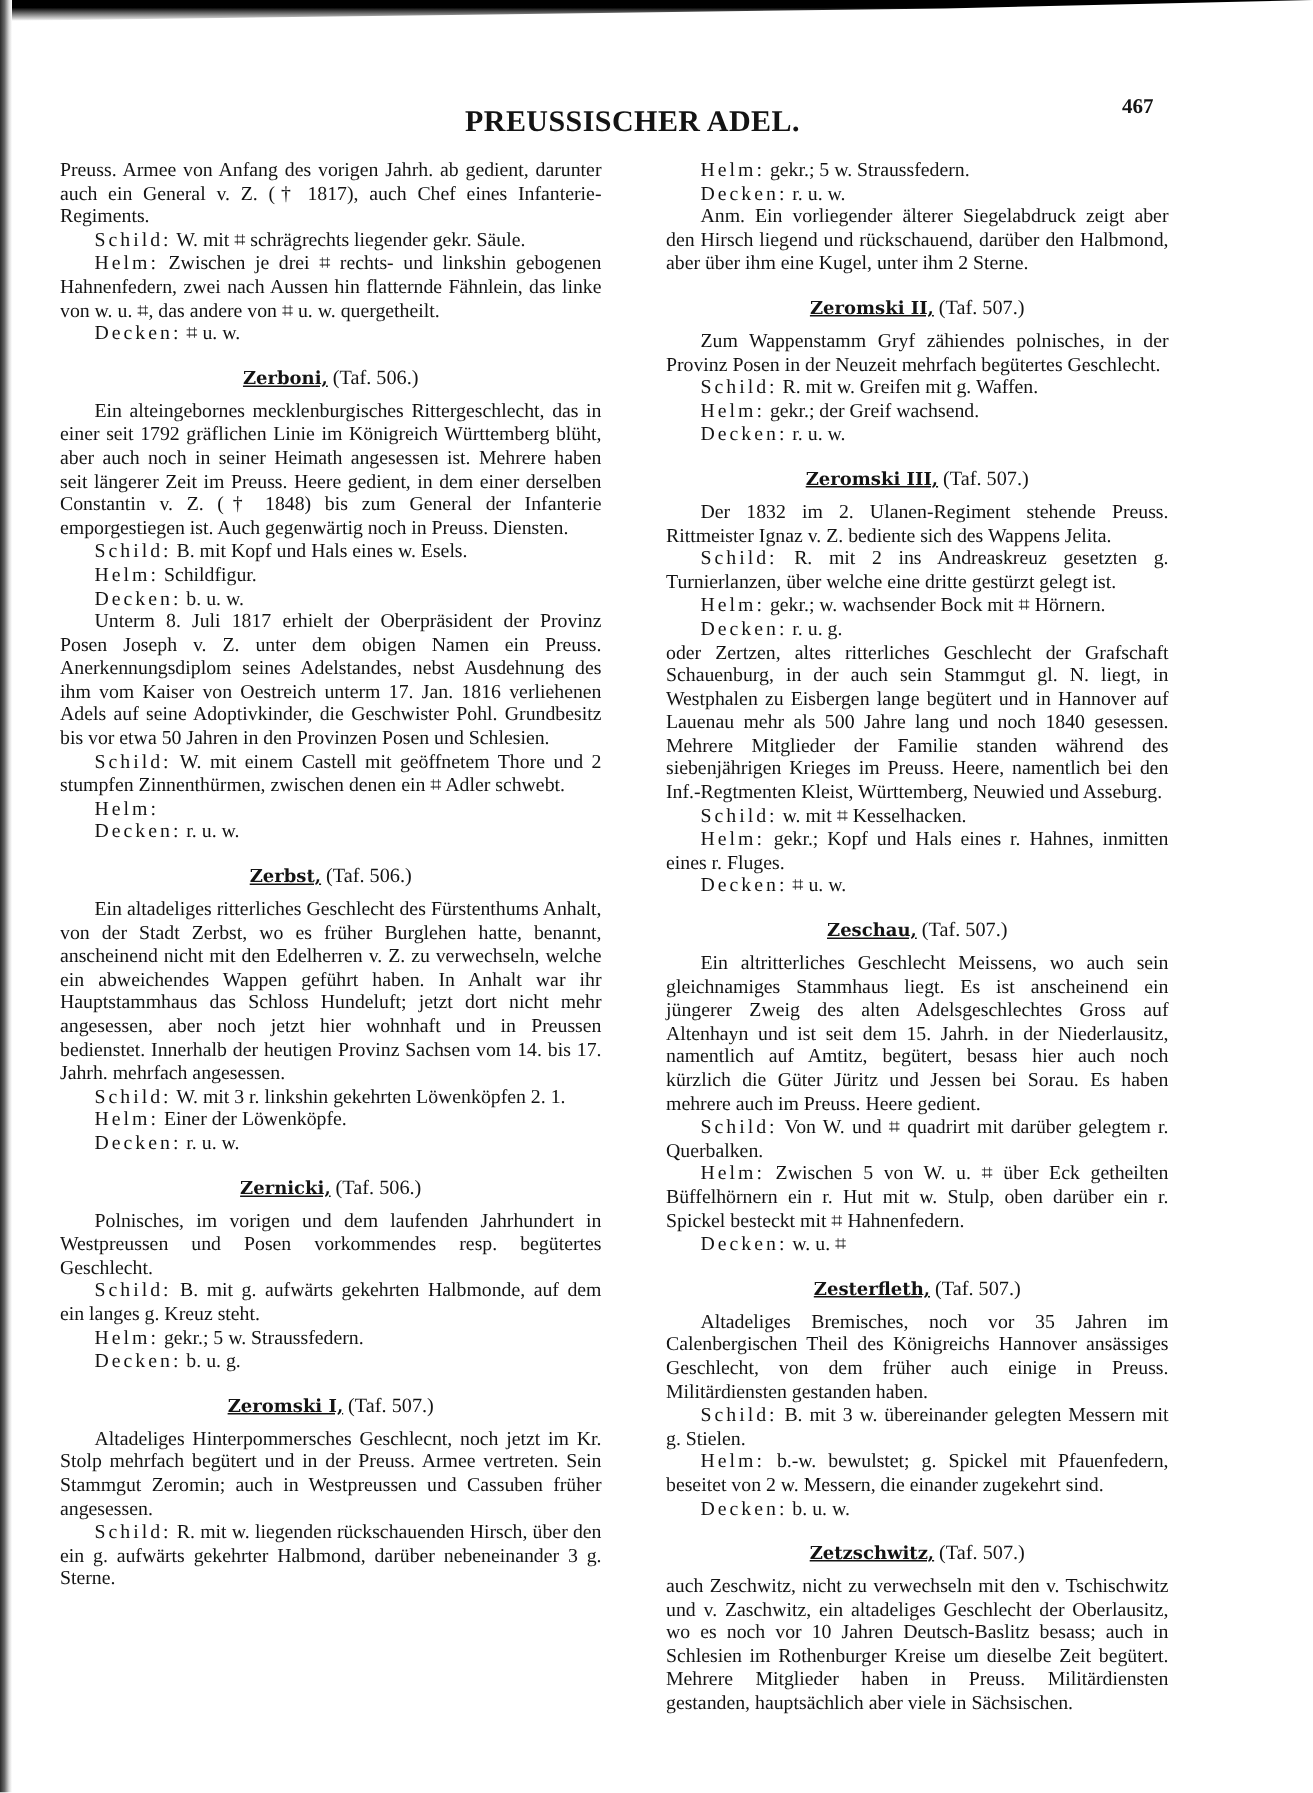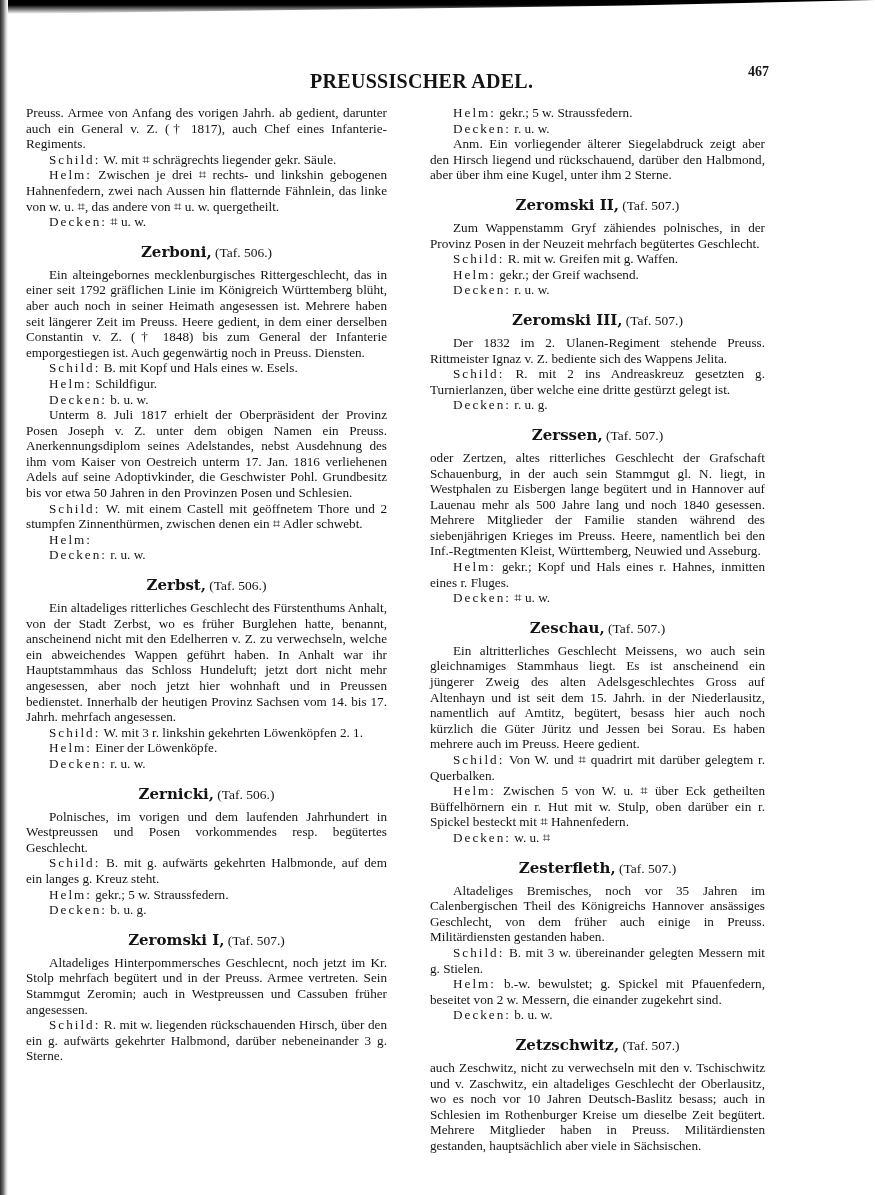--- a/index.html
+++ b/index.html
@@ -20,30 +20,30 @@
   .running-head {
     position:absolute; top:70px; left:310px;
     font-size:20px; font-weight:bold; letter-spacing:0.3px;
   }
   .page-num {
     position:absolute; top:64px; left:748px;
     font-size:14px; font-weight:bold;
   }
   .col {
     position:absolute; top:105px;
-    font-size:13.2px; line-height:15.6px; text-align:justify;
+    font-size:13.2px; line-height:15.6px; text-align:justify;margin-left:14px;
   }
   .col.left { left:26px; width:361px; }
   .col.right { left:430px; width:335px; }
   .entry { margin:0; }
   .entry-title {
     text-align:center; margin:14px 0 6px 0; line-height:16px;
   }
   .entry-title .name {
-    font-family:"DejaVu Serif",serif; font-weight:bold; font-size:15px;
+    font-family:"DejaVu Serif",serif; font-weight:bold; font-size:12px;text-decoration:underline;
   }
   .entry-title .taf { font-size:13.5px;text-align:right; }
   p { margin:0; }
   .ind { text-indent:23px; }
   .heral-wrap { text-indent:23px; }
   .sp { letter-spacing:2px; }
 </style>
 </head>
 <body>
 
@@ -111,26 +111,27 @@
     <p class="ind">Zum Wappenstamm Gryf zähiendes polnisches, in der Provinz Posen in der Neuzeit mehrfach begütertes Geschlecht.</p>
     <p class="heral-wrap"><span class="sp">Schild:</span><span> R. mit w. Greifen mit g. Waffen.</span></p>
     <p class="heral-wrap"><span class="sp">Helm:</span><span> gekr.; der Greif wachsend.</span></p>
     <p class="heral-wrap"><span class="sp">Decken:</span><span> r. u. w.</span></p>
   </div>
 
   <div class="entry">
     <div class="entry-title"><span class="name">Zeromski III,</span> <span class="taf">(Taf. 507.)</span></div>
     <p class="ind">Der 1832 im 2. Ulanen-Regiment stehende Preuss. Rittmeister Ignaz v. Z. bediente sich des Wappens Jelita.</p>
     <p class="heral-wrap"><span class="sp">Schild:</span><span> R. mit 2 ins Andreaskreuz gesetzten g. Turnierlanzen, über welche eine dritte gestürzt gelegt ist.</span></p>
+    <p class="heral-wrap"><span class="sp">Helm:</span><span> gekr.; w. wachsender Bock mit ⌗ Hörnern.</span></p>
     <p class="heral-wrap"><span class="sp">Decken:</span><span> r. u. g.</span></p>
   </div>
 
   <div class="entry">
-    <div class="entry-title"><span class="name">Zerssen,</span> <span class="taf">(Taf. 507.)</span></div>
     <p>oder Zertzen, altes ritterliches Geschlecht der Grafschaft Schauenburg, in der auch sein Stammgut gl. N. liegt, in Westphalen zu Eisbergen lange begütert und in Hannover auf Lauenau mehr als 500 Jahre lang und noch 1840 gesessen. Mehrere Mitglieder der Familie standen während des siebenjährigen Krieges im Preuss. Heere, namentlich bei den Inf.-Regtmenten Kleist, Württemberg, Neuwied und Asseburg.</p>
+    <p class="heral-wrap"><span class="sp">Schild:</span><span> w. mit ⌗ Kesselhacken.</span></p>
     <p class="heral-wrap"><span class="sp">Helm:</span><span> gekr.; Kopf und Hals eines r. Hahnes, inmitten eines r. Fluges.</span></p>
     <p class="heral-wrap"><span class="sp">Decken:</span><span> ⌗ u. w.</span></p>
   </div>
 
   <div class="entry">
     <div class="entry-title"><span class="name">Zeschau,</span> <span class="taf">(Taf. 507.)</span></div>
     <p class="ind">Ein altritterliches Geschlecht Meissens, wo auch sein gleichnamiges Stammhaus liegt. Es ist anscheinend ein jüngerer Zweig des alten Adelsgeschlechtes Gross auf Altenhayn und ist seit dem 15. Jahrh. in der Niederlausitz, namentlich auf Amtitz, begütert, besass hier auch noch kürzlich die Güter Jüritz und Jessen bei Sorau. Es haben mehrere auch im Preuss. Heere gedient.</p>
     <p class="heral-wrap"><span class="sp">Schild:</span><span> Von W. und ⌗ quadrirt mit darüber gelegtem r. Querbalken.</span></p>
     <p class="heral-wrap"><span class="sp">Helm:</span><span> Zwischen 5 von W. u. ⌗ über Eck getheilten Büffelhörnern ein r. Hut mit w. Stulp, oben darüber ein r. Spickel besteckt mit ⌗ Hahnenfedern.</span></p>
     <p class="heral-wrap"><span class="sp">Decken:</span><span> w. u. ⌗</span></p>

